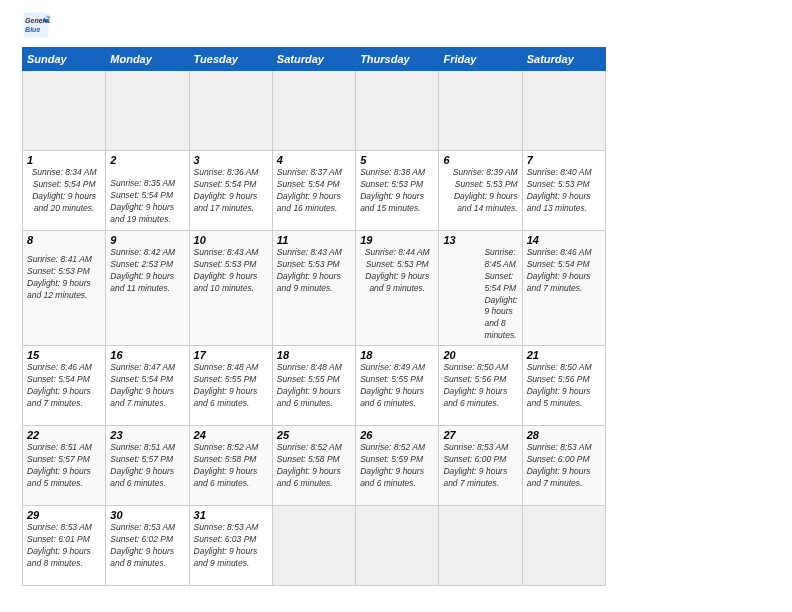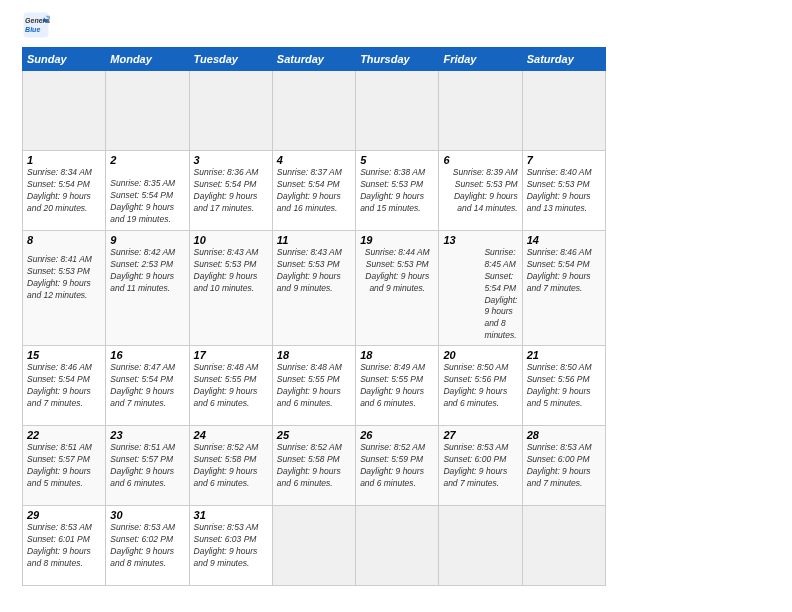--- a/index.html
+++ b/index.html
@@ -135,21 +135,21 @@
           <td class="empty"></td>
           <td class="empty"></td>
           <td class="empty"></td>
           <td class="empty"></td>
           <td class="empty"></td>
           <td class="empty"></td>
         </tr>
         <tr>
           <td>
             <span class="day-num">1</span>
-            <div class="day-info" style="white-space: pre-line;">Sunrise: 8:34 AM
+            <div class="day-info" style="white-space: pre-line; text-align: center;">Sunrise: 8:34 AM
 Sunset: 5:54 PM
 Daylight: 9 hours
 and 20 minutes.</div>
           </td>
           <td>
             <span class="day-num">2</span>
             <div class="day-info" style="white-space: pre-line; margin-top: 12px;">Sunrise: 8:35 AM
 Sunset: 5:54 PM
 Daylight: 9 hours
 and 19 minutes.</div>

